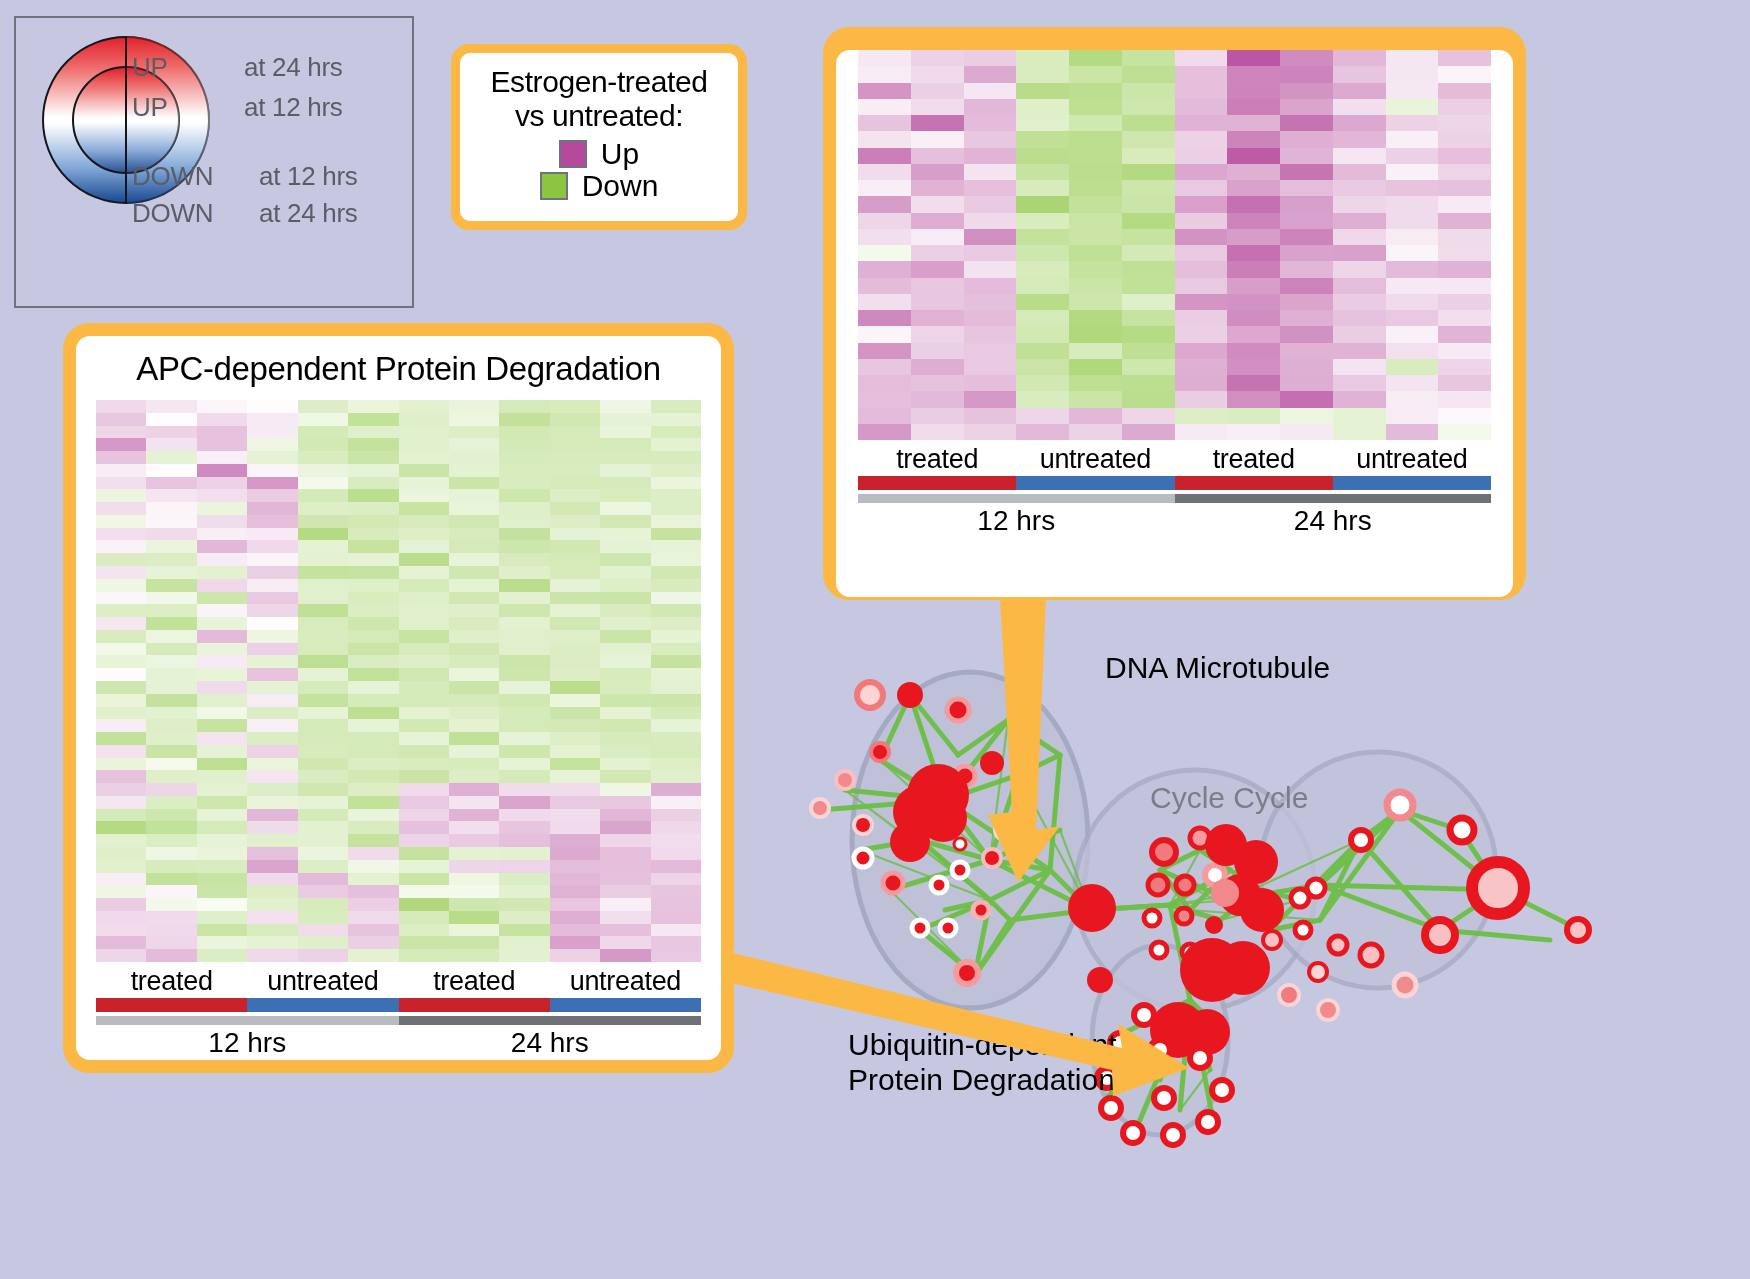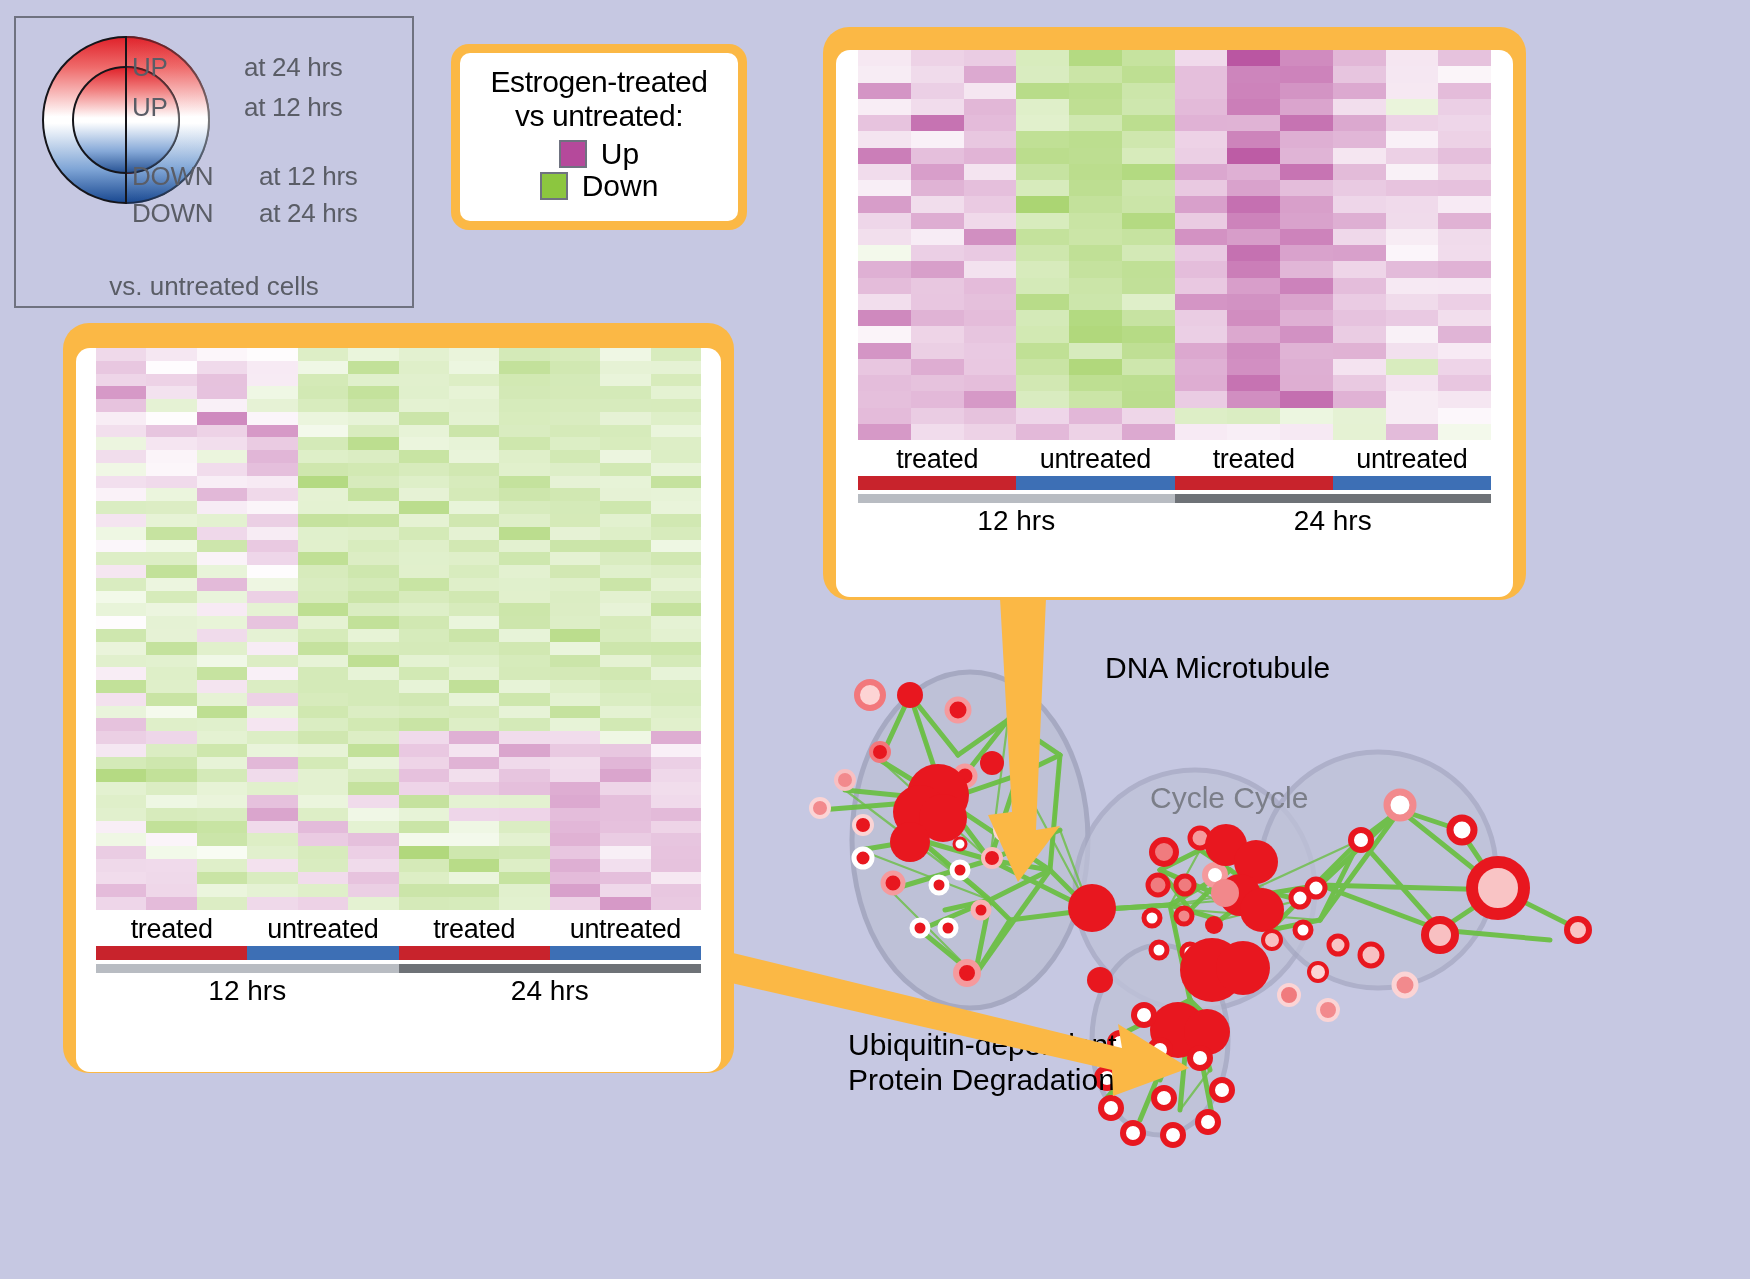--- a/index.html
+++ b/index.html
@@ -106,21 +106,20 @@
     <div class="ck-divider"></div>
   </div>
   <span class="ck-label" style="left:116px;top:34px;">UP</span>
   <span class="ck-label" style="left:228px;top:34px;">at 24 hrs</span>
   <span class="ck-label" style="left:116px;top:74px;">UP</span>
   <span class="ck-label" style="left:228px;top:74px;">at 12 hrs</span>
   <span class="ck-label" style="left:116px;top:143px;">DOWN</span>
   <span class="ck-label" style="left:243px;top:143px;">at 12 hrs</span>
   <span class="ck-label" style="left:116px;top:180px;">DOWN</span>
   <span class="ck-label" style="left:243px;top:180px;">at 24 hrs</span>
-  <div class="ck-sub" style="top:253px;">vs. untreated cells</div>
 </div>
 
 <div class="abs" id="legend-updown">
   <div class="inner">
     <div class="lu-title">Estrogen-treated</div>
     <div class="lu-title">vs untreated:</div>
     <div class="lu-rows">
       <div class="lu-row">
         <span class="lu-sw" style="background:#b5499b"></span>
         <span class="lu-txt">Up</span>
@@ -447,20 +446,21 @@
           <span class="time-lbl">12 hrs</span>
           <span class="time-lbl">24 hrs</span>
         </div>
       </div>
     </div>
   </div>
 </div>
 
 <div class="abs card" id="card-apc">
   <div class="inner">
+    <div class="card-title">APC-dependent Protein Degradation</div>
     <div style="padding:0 20px;">
       <div class="hm" id="hm-apc" style="height: 562px; margin-top: 12px; grid-template-columns: repeat(12, 1fr); grid-template-rows: repeat(44, 1fr);">
           <div style="background: rgb(239, 217, 234);"></div>
           <div style="background: rgb(245, 231, 242);"></div>
           <div style="background: rgb(252, 246, 250);"></div>
           <div style="background: rgb(254, 252, 253);"></div>
           <div style="background: rgb(221, 238, 198);"></div>
           <div style="background: rgb(234, 245, 220);"></div>
           <div style="background: rgb(227, 241, 208);"></div>
           <div style="background: rgb(234, 244, 219);"></div>

